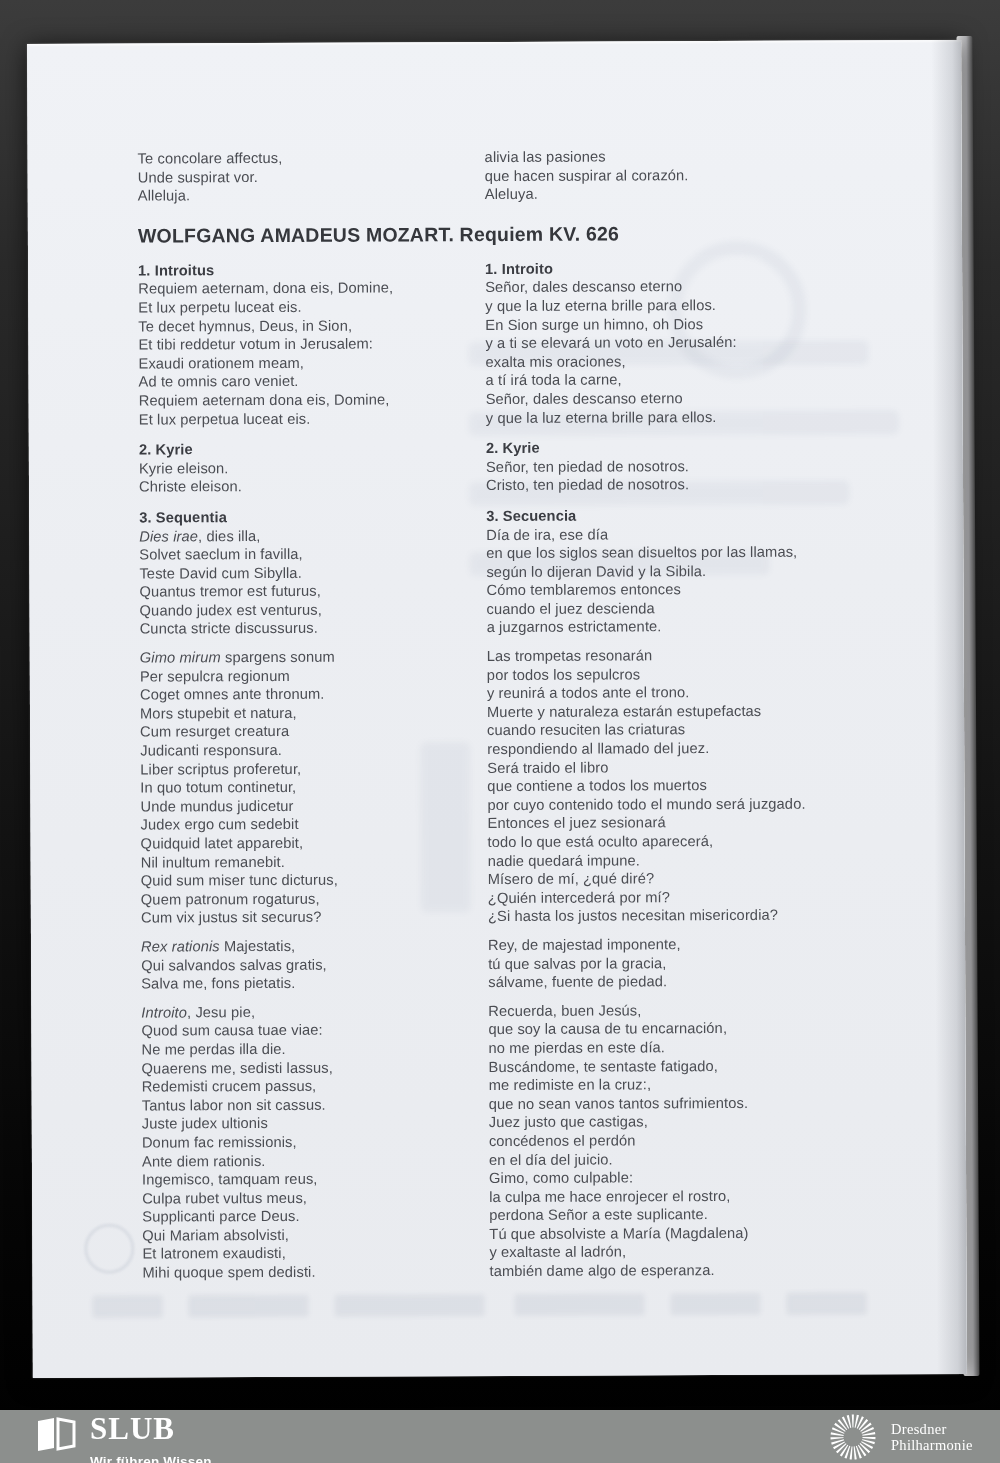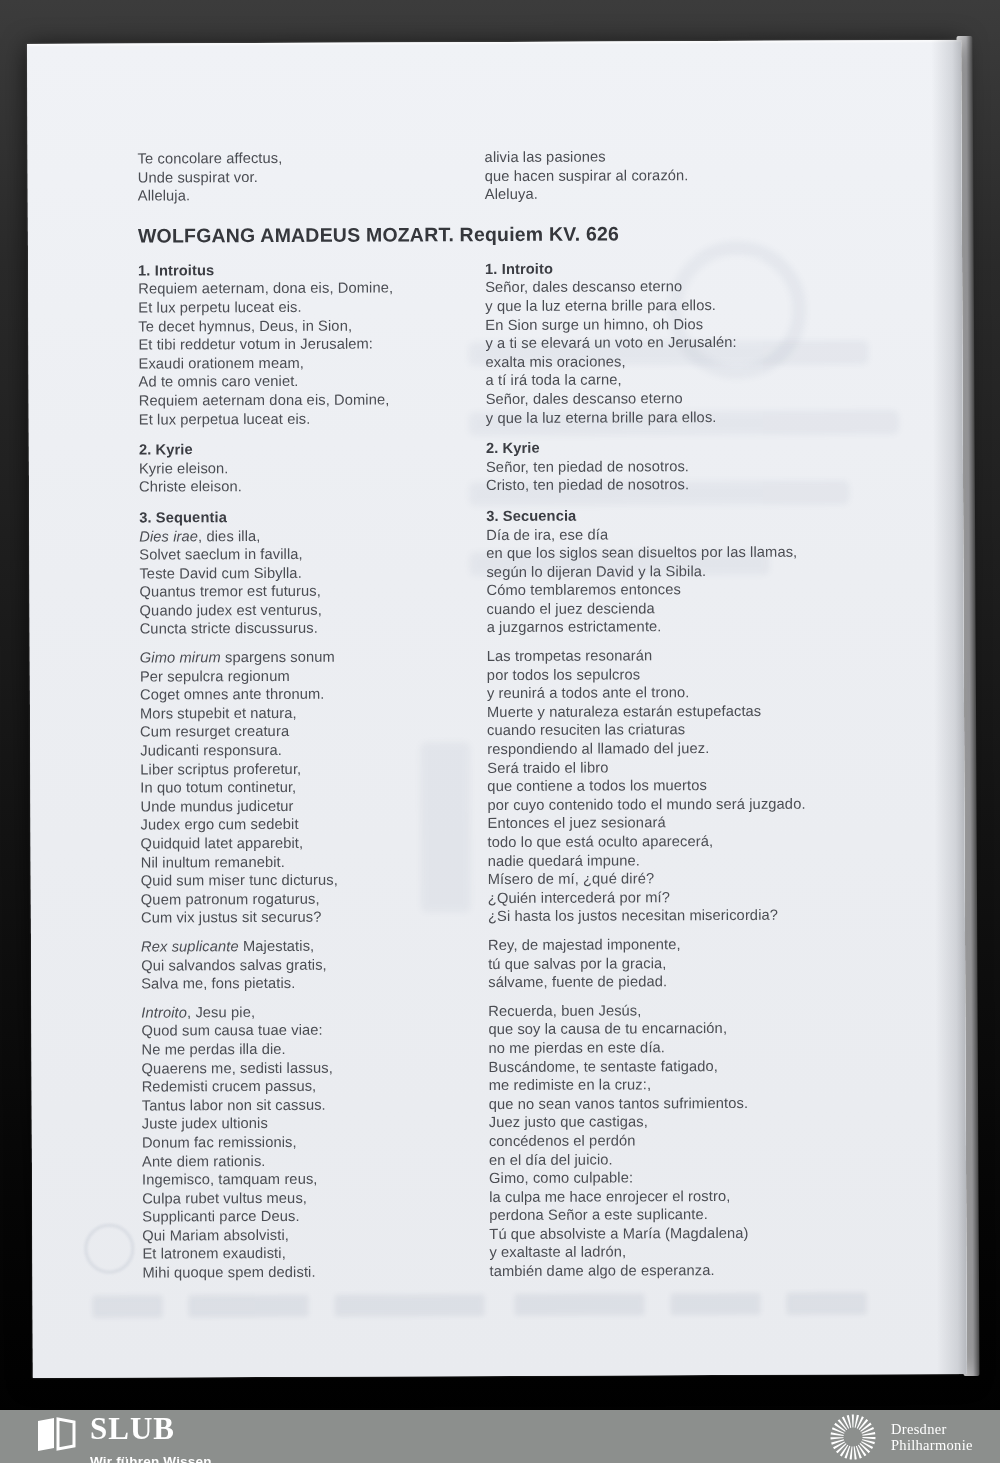--- a/index.html
+++ b/index.html
@@ -169,21 +169,21 @@
               <p class="line">In quo totum continetur,</p>
               <p class="line">Unde mundus judicetur</p>
               <p class="line">Judex ergo cum sedebit</p>
               <p class="line">Quidquid latet apparebit,</p>
               <p class="line">Nil inultum remanebit.</p>
               <p class="line">Quid sum miser tunc dicturus,</p>
               <p class="line">Quem patronum rogaturus,</p>
               <p class="line">Cum vix justus sit securus?</p>
             </div>
             <div class="stanza">
-              <p class="line"><i>Rex suplicante</i> Majestatis,</p>
+              <p class="line"><i>Rex rationis</i> Majestatis,</p>
               <p class="line">Qui salvandos salvas gratis,</p>
               <p class="line">Salva me, fons pietatis.</p>
             </div>
             <div class="stanza">
               <p class="line"><i>Introito</i>, Jesu pie,</p>
               <p class="line">Quod sum causa tuae viae:</p>
               <p class="line">Ne me perdas illa die.</p>
               <p class="line">Quaerens me, sedisti lassus,</p>
               <p class="line">Redemisti crucem passus,</p>
               <p class="line">Tantus labor non sit cassus.</p>

